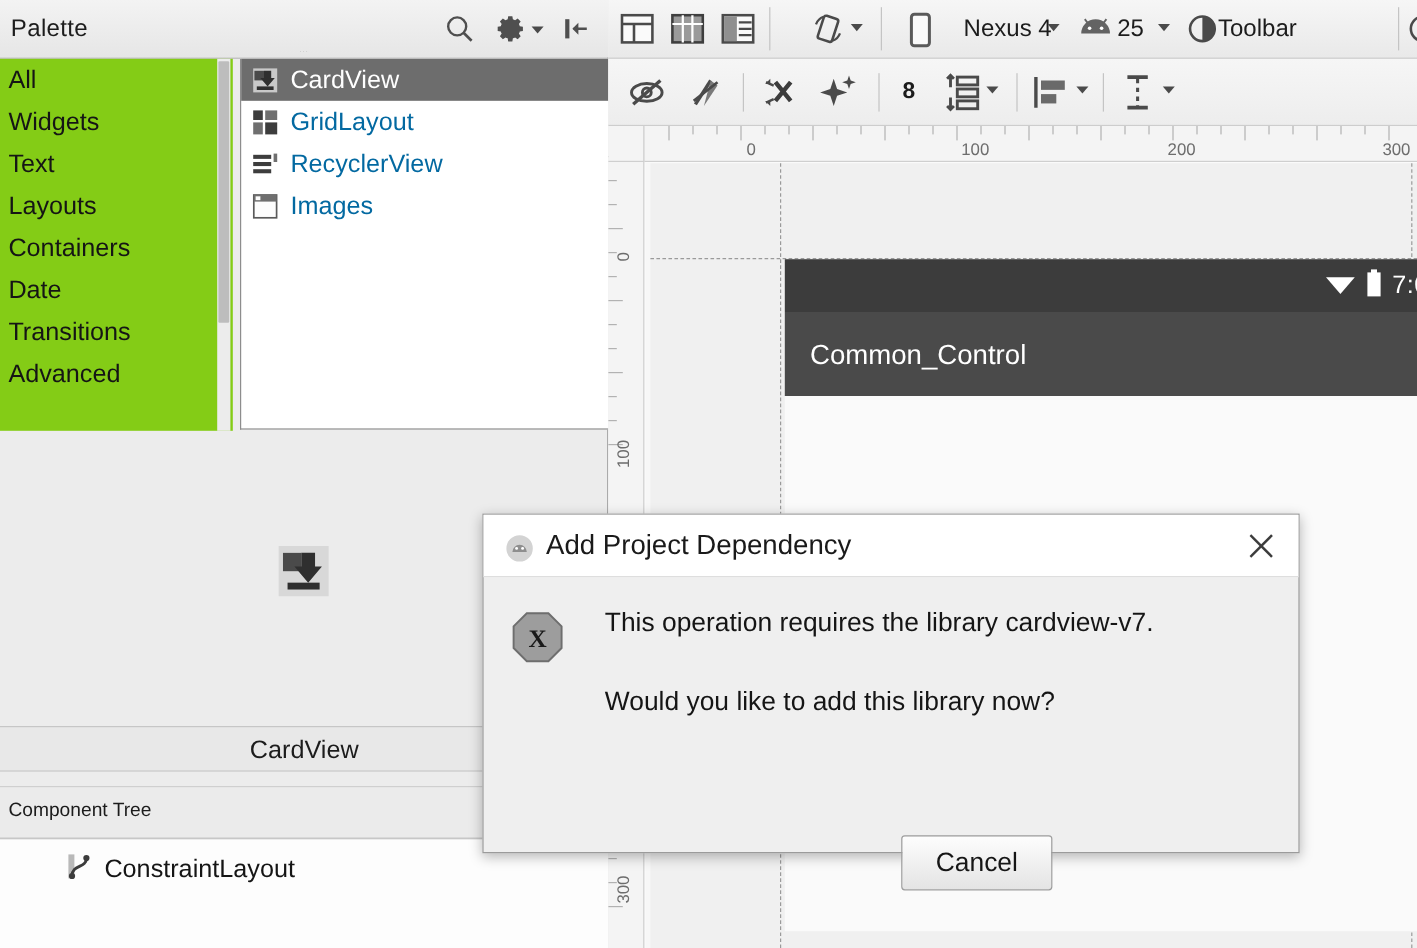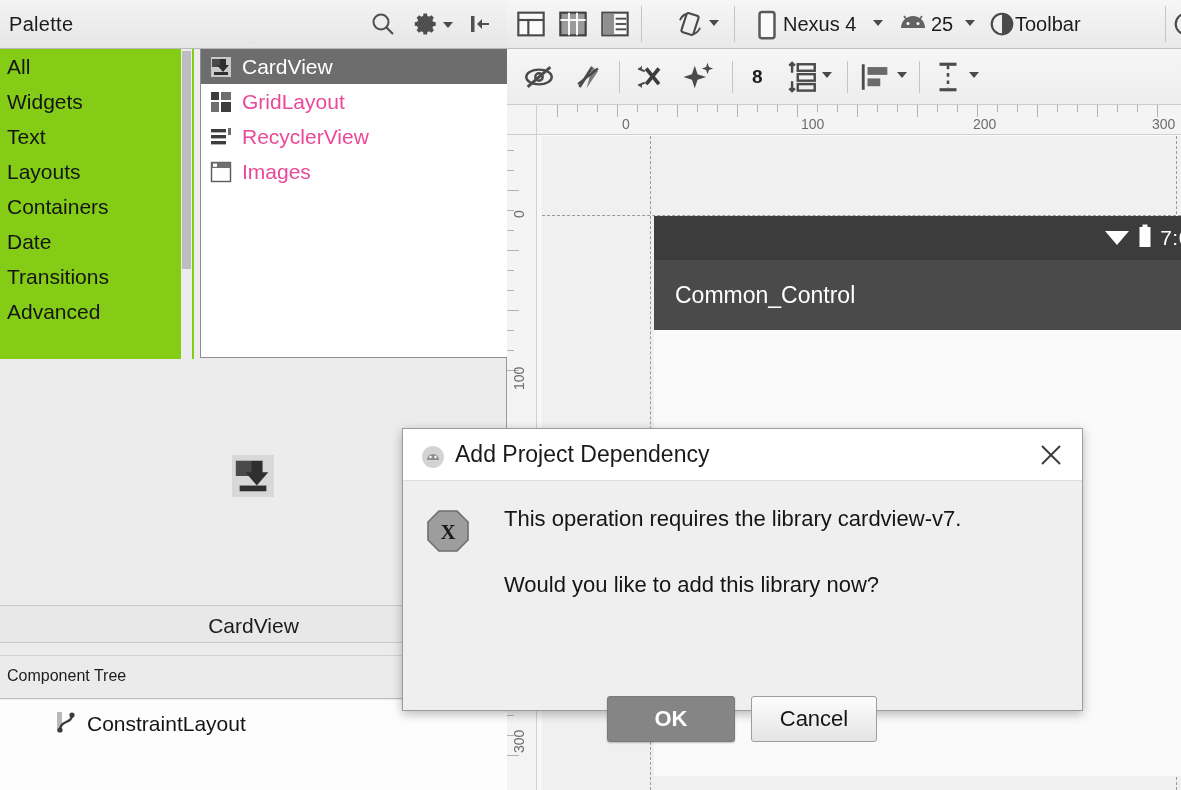--- a/index.html
+++ b/index.html
@@ -49,21 +49,21 @@
     background: #bdbdbd; border-radius: 1px;
   }
 
   
   #palette-items {
     position: absolute; left: 200px; top: 49px; width: 307px; height: 309px;
     background: #ffffff; border-left: 1px solid #8d8d8d; border-bottom: 1px solid #8d8d8d;
   }
   .item-row {
     position: relative; height: 35px; display: flex; align-items: center;
-    padding-left: 9px; font-size: 21px; color: #ec4899; white-space: nowrap;
+    padding-left: 9px; font-size: 21px; color: #0369a1; white-space: nowrap;
   }
   .item-row.selected { background: #6d6d6d; color: #ffffff; }
   .item-ico { width: 22px; height: 22px; margin-right: 10px; flex: 0 0 22px; position: relative; }
 
   
   #drag-ghost {
     position: absolute; left: 232px; top: 455px; width: 42px; height: 42px;
   }
 
   
@@ -364,21 +364,21 @@
       </div>
       <div class="tb-item caret" style="left:202px; top:20px;"></div>
 
       <div class="tb-sep" style="left:227px; top:6px; height:36px;"></div>
 
       <div class="tb-item" style="left:249px; top:10px;">
         <svg width="22" height="30" viewBox="0 0 16 24">
           <rect x="2" y="1.5" width="12" height="21" rx="2" fill="#fafafa" stroke="#5a5a5a" stroke-width="2"></rect>
         </svg>
       </div>
-      <div class="tb-item tb-text" style="left:276px; top:13px;">Nexus 4</div>
+      <div class="tb-item tb-text" style="left:296px; top:13px;">Nexus 4</div>
       <div class="tb-item caret" style="left:366px; top:20px;"></div>
 
       <div class="tb-item" style="left:390px; top:14px;">
         <svg width="32" height="20" viewBox="0 0 32 20">
           <path d="M4 14 A12 12 0 0 1 28 14 Z" fill="#636363"></path>
           <circle cx="11" cy="9.5" r="1.5" fill="#ffffff"></circle>
           <circle cx="21" cy="9.5" r="1.5" fill="#ffffff"></circle>
           <line x1="7" y1="2" x2="10" y2="6" stroke="#636363" stroke-width="1.6"></line>
           <line x1="25" y1="2" x2="22" y2="6" stroke="#636363" stroke-width="1.6"></line>
         </svg>
@@ -595,18 +595,17 @@
       <span id="warn-icon">
         <svg width="46" height="46" viewBox="0 0 46 46">
           <polygon points="14,3 32,3 43,14 43,32 32,43 14,43 3,32 3,14" fill="#9d9d9d" stroke="#6e6e6e" stroke-width="1.6"></polygon>
           <text x="23" y="31" font-size="21" font-weight="bold" fill="#1a1a1a" text-anchor="middle" font-family="Liberation Serif, serif">X</text>
         </svg>
       </span>
 
       <div id="dialog-msg1">This operation requires the library cardview-v7.</div>
       <div id="dialog-msg2">Would you like to add this library now?</div>
 
-      <div id="ok-button">OK</div>
       <div id="cancel-button">Cancel</div>
     </div>
   </div>
 
 </div>
 
 </body></html>

